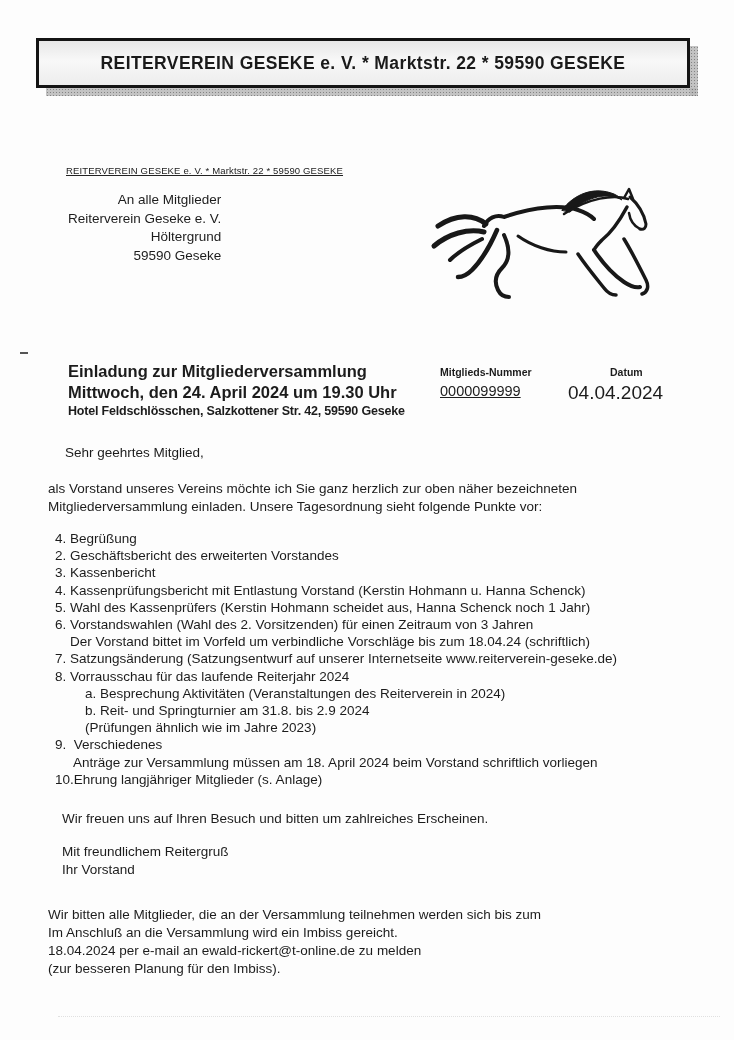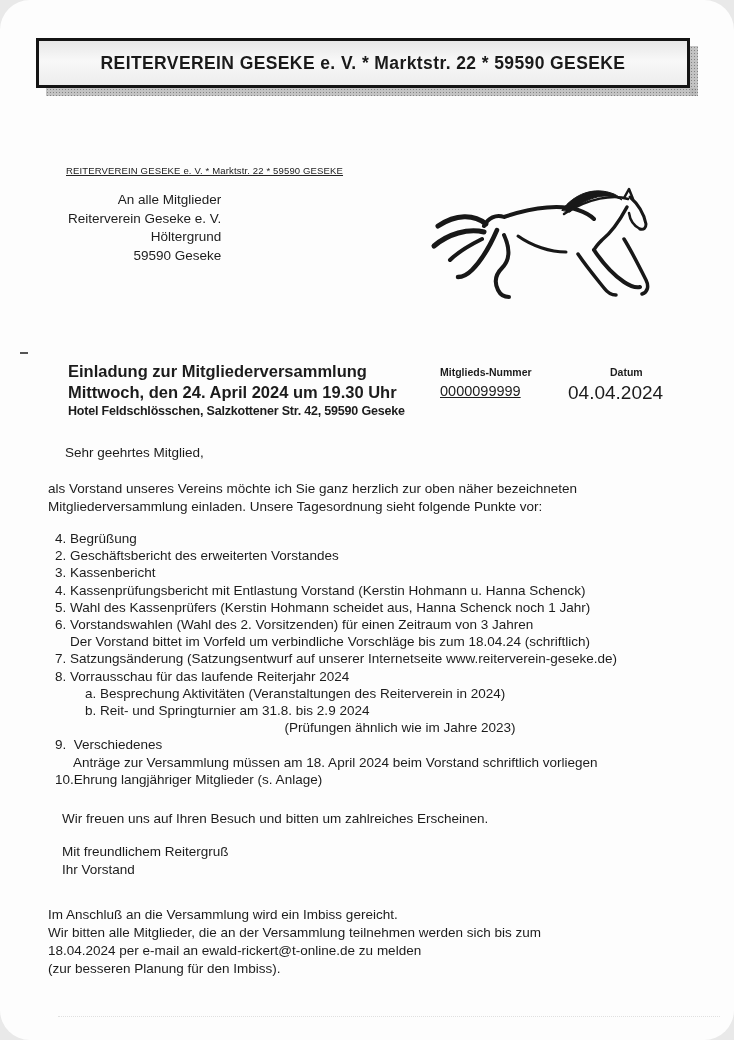--- a/index.html
+++ b/index.html
@@ -3,21 +3,20 @@
 <meta charset="utf-8">
 <style>
   html,body{margin:0;padding:0;background:#e9e9e9;}
   .page{
     position:relative;
     width:734px;height:1040px;
     background:#fdfdfd;
     overflow:hidden;
     font-family:"Liberation Sans","DejaVu Sans",sans-serif;
     color:#1c1c1c;
-    border-radius:30px;
   }
   
   .banner{
     position:absolute;left:36px;top:38px;width:648px;height:44px;
     border:3px solid #141414;
     background:linear-gradient(180deg,#e7e7e7 0%,#f8f8f8 45%,#ededed 100%);
     display:flex;align-items:center;justify-content:center;
   }
   .banner-text{font-size:17.5px;font-weight:bold;letter-spacing:.4px;color:#1a1a1a;white-space:nowrap;}
   .banner-shadow-bottom{
@@ -129,33 +128,33 @@
       <div class="agenda-line">2. Geschäftsbericht des erweiterten Vorstandes</div>
       <div class="agenda-line">3. Kassenbericht</div>
       <div class="agenda-line">4. Kassenprüfungsbericht mit Entlastung Vorstand (Kerstin Hohmann u. Hanna Schenck)</div>
       <div class="agenda-line">5. Wahl des Kassenprüfers (Kerstin Hohmann scheidet aus, Hanna Schenck noch 1 Jahr)</div>
       <div class="agenda-line">6. Vorstandswahlen (Wahl des 2. Vorsitzenden) für einen Zeitraum von 3 Jahren</div>
       <div class="agenda-line" style="padding-left: 15px;">Der Vorstand bittet im Vorfeld um verbindliche Vorschläge bis zum 18.04.24 (schriftlich)</div>
       <div class="agenda-line">7. Satzungsänderung (Satzungsentwurf auf unserer Internetseite www.reiterverein-geseke.de)</div>
       <div class="agenda-line">8. Vorrausschau für das laufende Reiterjahr 2024</div>
       <div class="agenda-line" style="padding-left: 30px;">a. Besprechung Aktivitäten (Veranstaltungen des Reiterverein in 2024)</div>
       <div class="agenda-line" style="padding-left: 30px;">b. Reit- und Springturnier am 31.8. bis 2.9 2024</div>
-      <div class="agenda-line" style="padding-left: 30px; text-align: center;">(Prüfungen ähnlich wie im Jahre 2023)</div>
+      <div class="agenda-line" style="padding-left: 30px;">(Prüfungen ähnlich wie im Jahre 2023)</div>
       <div class="agenda-line">9.  Verschiedenes</div>
       <div class="agenda-line" style="padding-left: 18px;">Anträge zur Versammlung müssen am 18. April 2024 beim Vorstand schriftlich vorliegen</div>
       <div class="agenda-line">10.Ehrung langjähriger Mitglieder (s. Anlage)</div>
     </div>
 
   <div class="closing-thanks">Wir freuen uns auf Ihren Besuch und bitten um zahlreiches Erscheinen.</div>
   <div class="closing-regards">
     <div>Mit freundlichem Reitergruß</div>
     <div>Ihr Vorstand</div>
   </div>
 
   <div class="ps">
+    <div>Wir bitten alle Mitglieder, die an der Versammlung teilnehmen werden sich bis zum</div>
     <div>Im Anschluß an die Versammlung wird ein Imbiss gereicht.</div>
-    <div>Wir bitten alle Mitglieder, die an der Versammlung teilnehmen werden sich bis zum</div>
     <div>18.04.2024 per e-mail an ewald-rickert@t-online.de zu melden</div>
     <div>(zur besseren Planung für den Imbiss).</div>
   </div>
 
   <div class="scan-line"></div>
 </div>
 
 </body></html>

